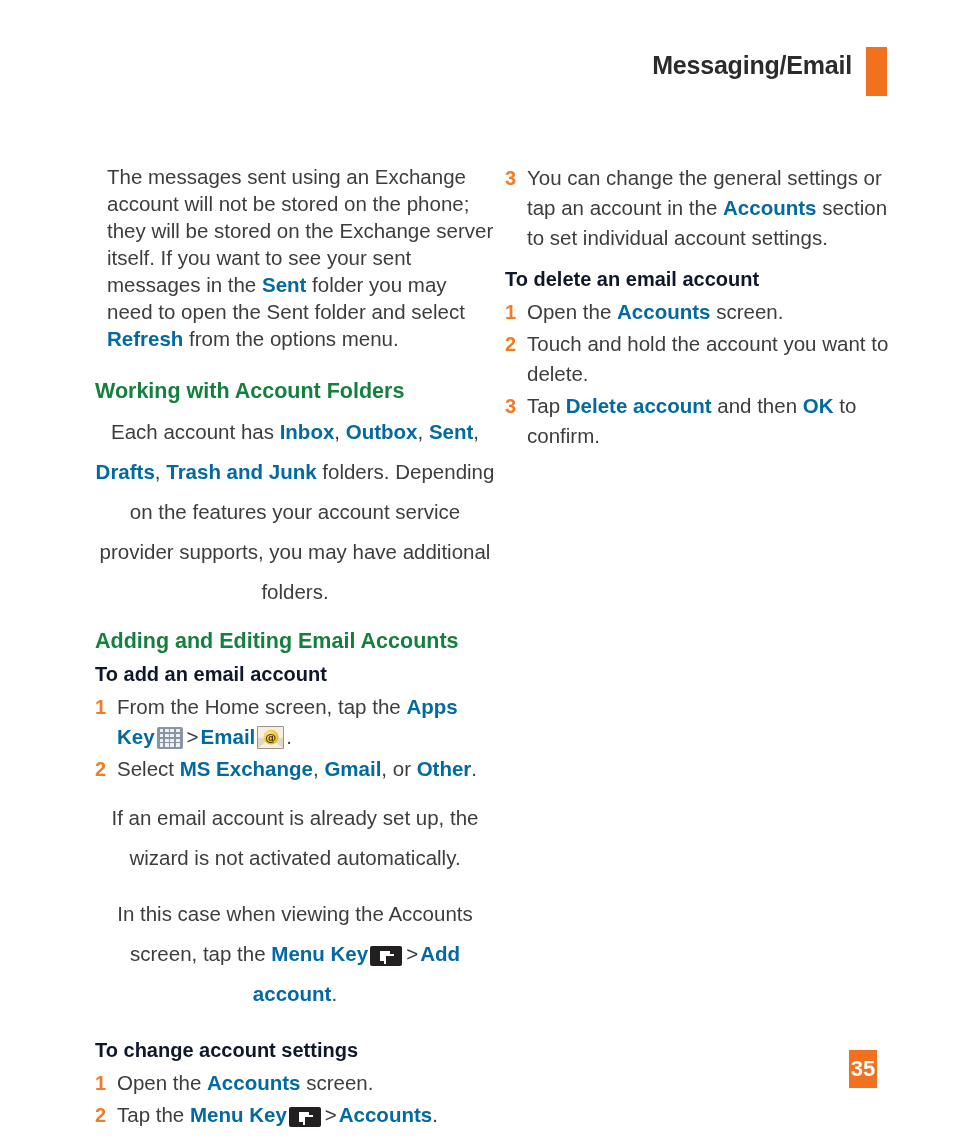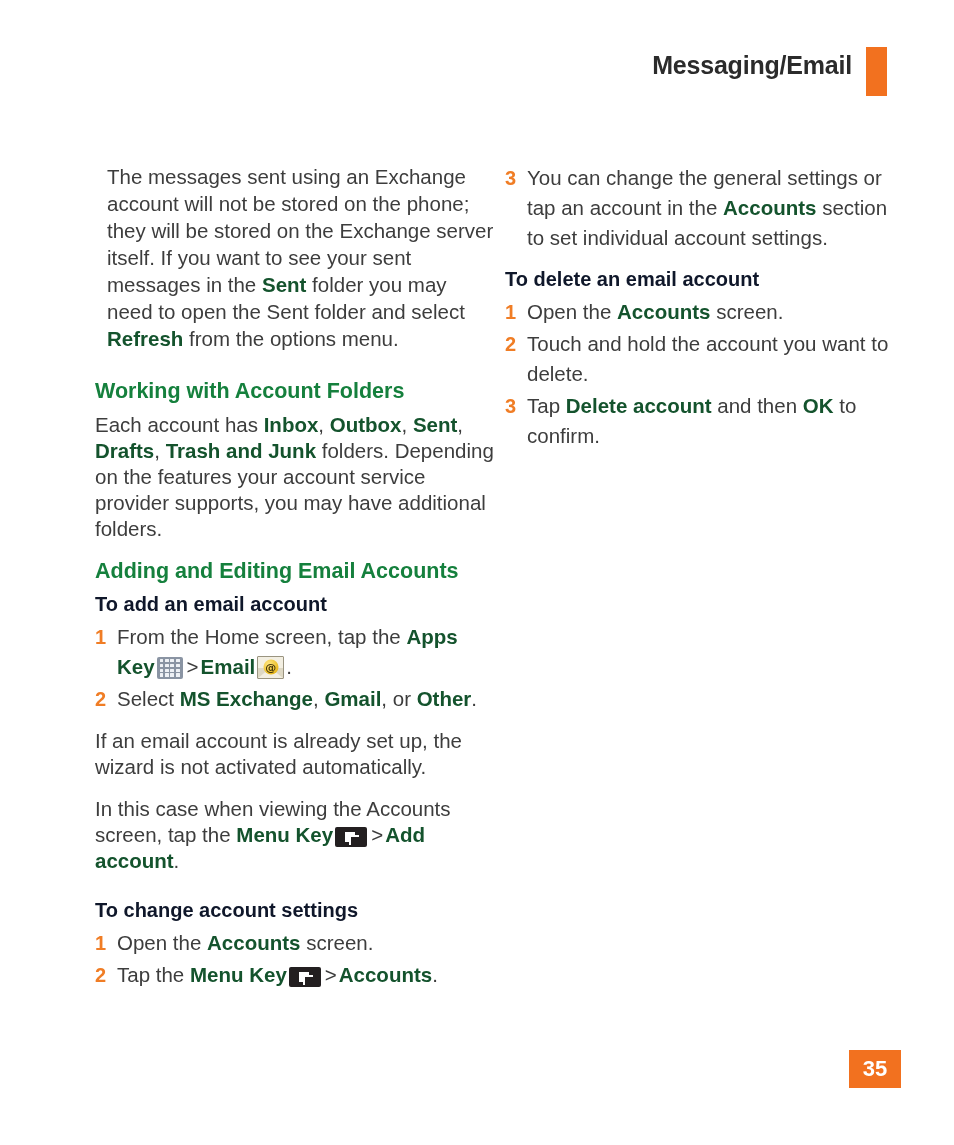--- a/index.html
+++ b/index.html
@@ -88,22 +88,23 @@
   h3.sub-head {
     font-size: 20px;
     font-weight: bold;
     color: #0f172a;
     margin: 0 0 5px 0;
     line-height: 1.25;
   }
   p.para {
     margin: 0 0 16px 0;
     font-size: 20.5px;
-    line-height: 26px;
+    line-height: 40px;
     color: #3d3d3d;
+    text-align: center;
   }
 
   .numlist {
     list-style: none;
     margin: 0 0 14px 0;
     padding: 0;
   }
   .numlist li {
     position: relative;
     padding-left: 22px;
@@ -113,21 +114,21 @@
     margin-bottom: 2px;
   }
   .numlist li .num {
     position: absolute;
     left: 0;
     top: 0;
     color: #f07d25;
     font-weight: bold;
     font-size: 20px;
   }
-  b, strong { color: #14532d; font-weight: bold; }
+  b, strong { color: #0369a1; font-weight: bold; }
 
   .spacer-8 { height: 8px; }
 
   
   .inline-icon {
     display: inline-block;
     vertical-align: -5px;
     margin: 0 2px;
   }
   
@@ -216,21 +217,21 @@
     border-left: 2px solid #ffffff;
     border-top: 2px solid #ffffff;
   }
   .gt { font-weight: normal; color: #3d3d3d; margin: 0 2px; }
 
   
   .page-badge {
     position: absolute;
     left: 849px;
     top: 1050px;
-    width: 52px;
+    width: 28px;
     height: 38px;
     background: #f2711f;
     color: #ffffff;
     font-size: 22px;
     font-weight: bold;
     display: flex;
     align-items: center;
     justify-content: center;
   }
 </style>

